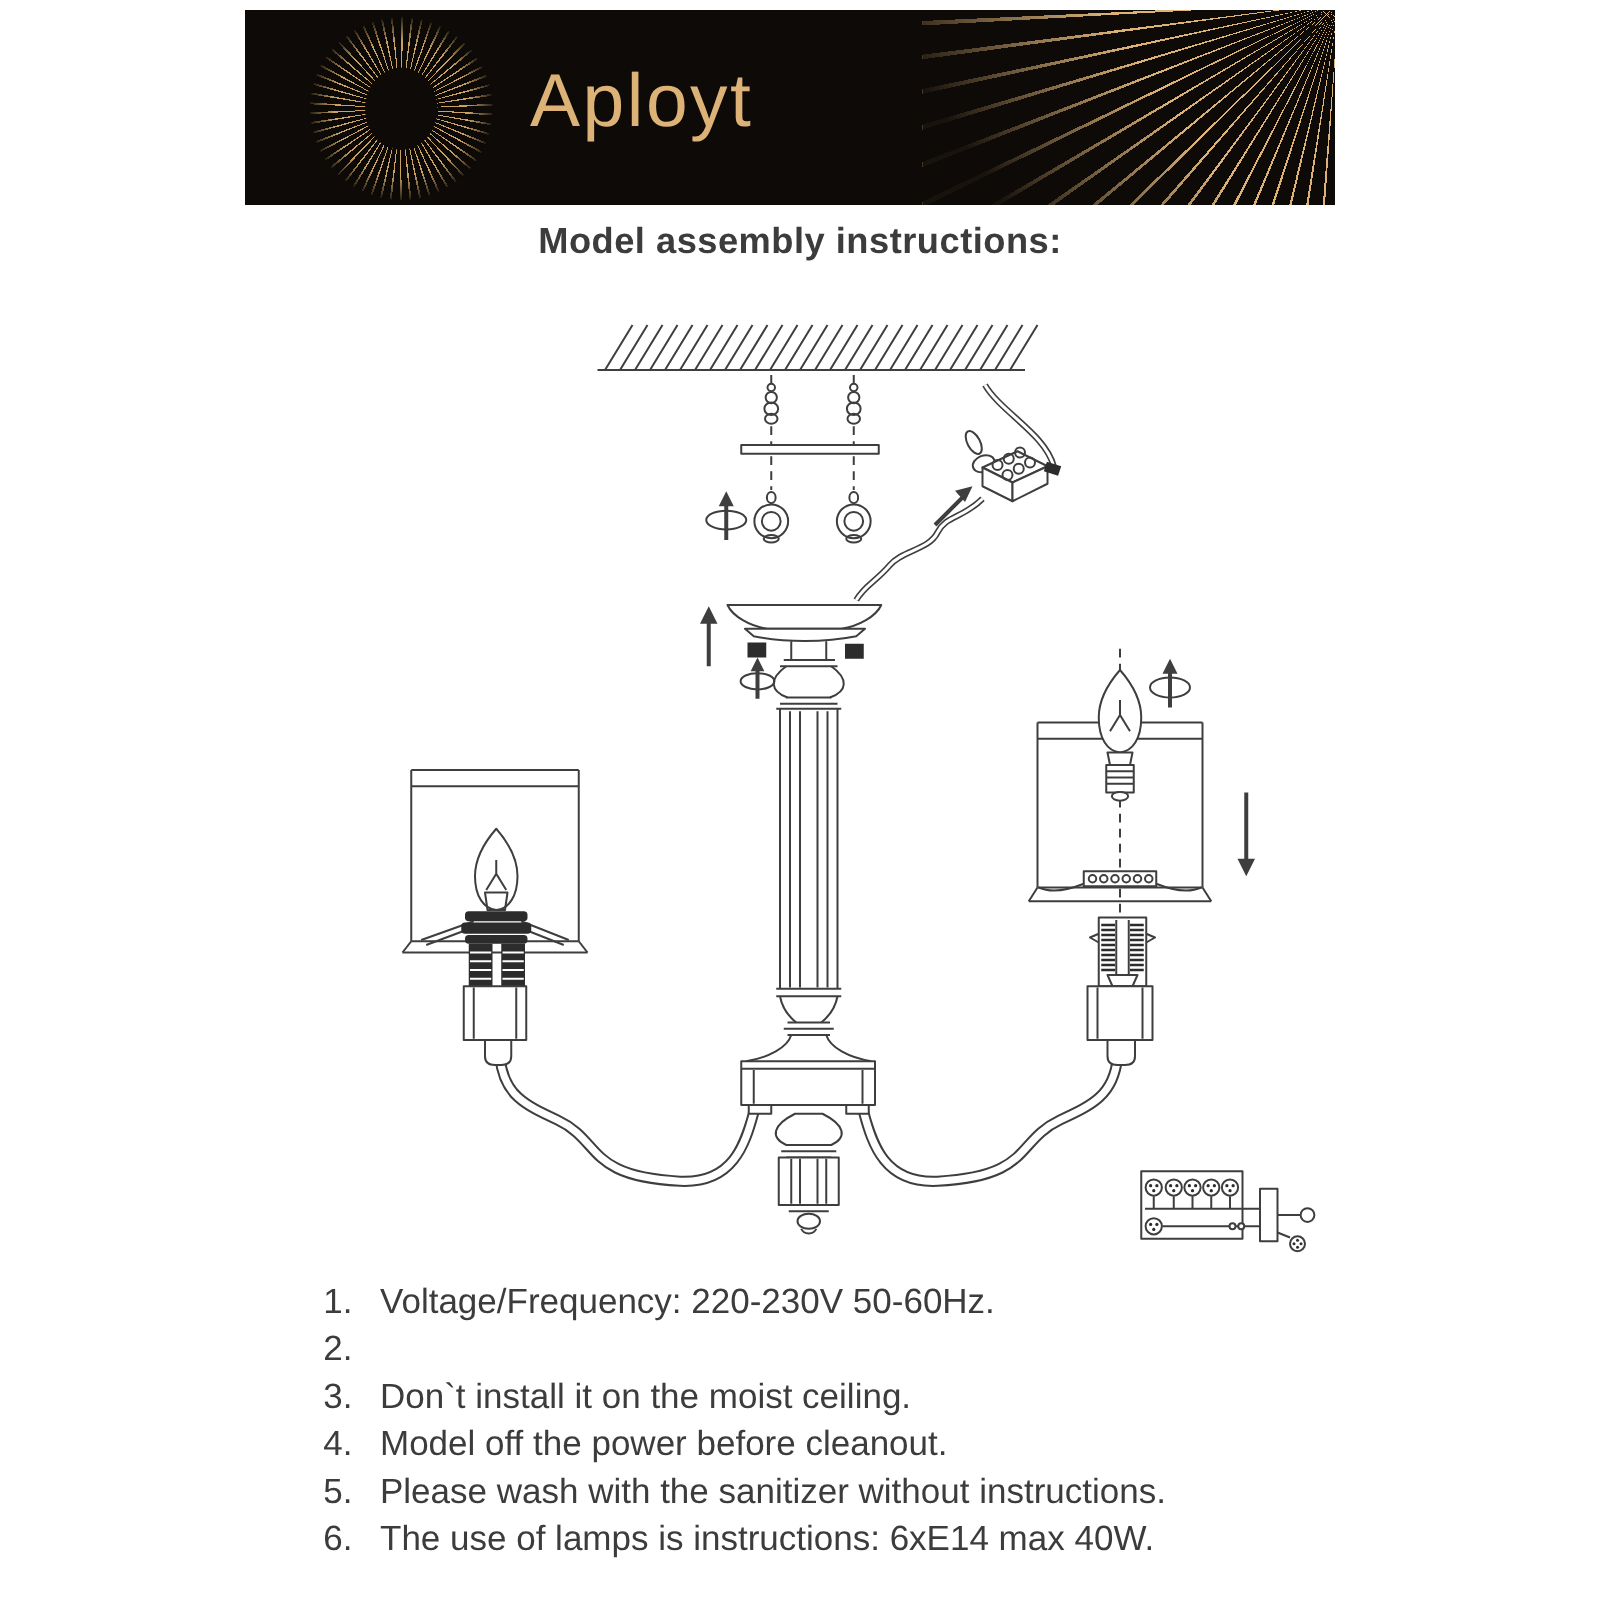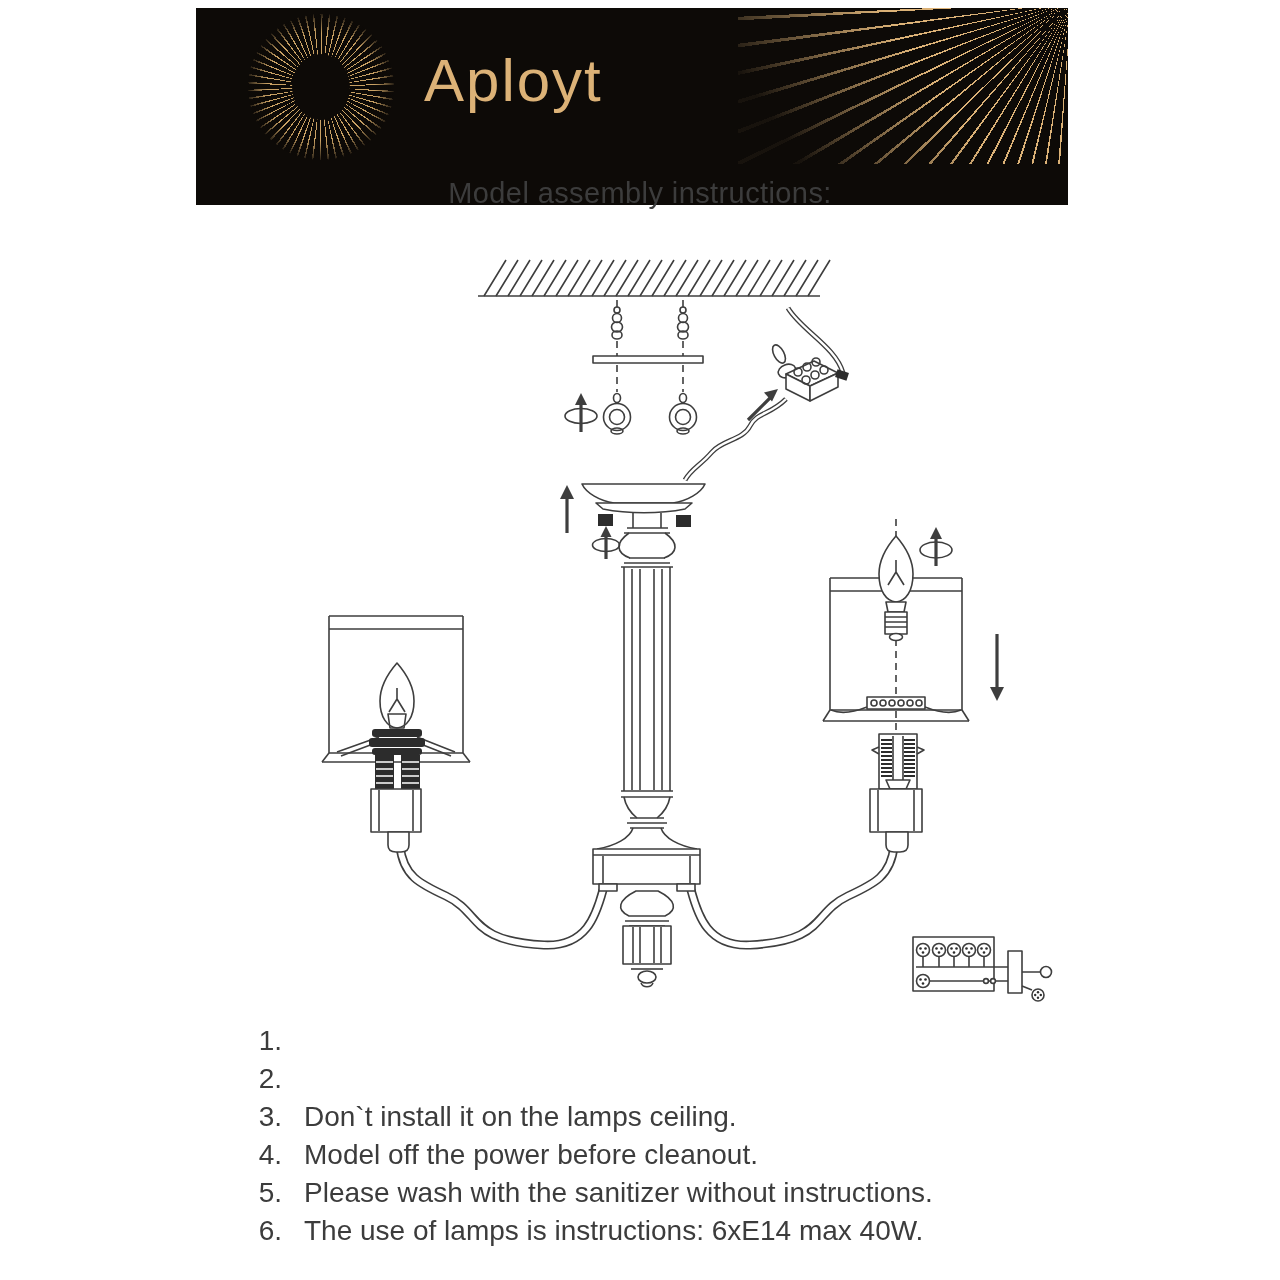--- a/index.html
+++ b/index.html
@@ -4,37 +4,37 @@
 <style>
   :root{
     --banner_bg:#0d0a07; --gold:#c9a164; --gold_hi:#dcb277;
     --text:#3c3c3c; --line:#3e3e3e; --dark:#2c2c2c;
   }
   *{margin:0;padding:0;box-sizing:border-box}
   html,body{background:#fff}
   .page{position:relative;width:1280px;height:1280px;background:#ffffff;overflow:hidden;
         font-family:"Liberation Sans",sans-serif;color:var(--text)}
   
-  .banner{position:absolute;left:196px;top:8px;width:872px;height:197px;
+  .banner{position:absolute;left:196px;top:8px;width:872px;height:156px;
           background:var(--banner_bg);overflow:hidden}
   .starburst{position:absolute;left:52px;top:6px;width:146px;height:146px;border-radius:50%;
       background-image:
         radial-gradient(circle, rgba(13,10,7,0) 0 52%, rgba(13,10,7,.92) 72%),
         repeating-conic-gradient(var(--gold) 0deg 1.25deg, rgba(13,10,7,0) 1.25deg 6.2deg);}
   .starburst-hole{position:absolute;left:44px;top:40px;width:58px;height:66px;border-radius:50%;
       background:var(--banner_bg)}
   .wordmark{position:absolute;left:228px;top:38px;font-size:60px;font-weight:300;
       letter-spacing:2px;color:var(--gold_hi);font-family:"Liberation Sans",sans-serif}
   .fan{position:absolute;right:0;top:0;width:330px;height:156px;
       background-image:
         linear-gradient(235deg, rgba(13,10,7,0) 42%, rgba(13,10,7,.95) 85%),
         repeating-conic-gradient(from 92deg at 101% -4%, var(--gold_hi) 0deg .62deg, rgba(13,10,7,0) .62deg 4.6deg);}
   
   .title-block{position:absolute;left:0;top:176px;width:100%;text-align:center;
-      font-size:29px;font-weight:400;line-height:35px;color:var(--text);letter-spacing:.4px}
+      font-size:29px;font-weight:700;line-height:35px;color:var(--text);letter-spacing:.4px}
   
   .diagram{position:absolute;left:0;top:0;width:1280px;height:1280px}
   .s{stroke:var(--line);fill:none;stroke-width:1.6;stroke-linejoin:round}
   .sf{stroke:var(--line);fill:#fff;stroke-width:1.6;stroke-linejoin:round}
   .dk{fill:var(--dark);stroke:none}
   .dkl{stroke:var(--dark);stroke-width:2;fill:none}
   .ah{fill:var(--line);stroke:none}
   .aline{stroke:var(--line);stroke-width:3.2;fill:none}
   .dash{stroke-dasharray:7 5}
   .arm-o{stroke:var(--line);fill:none;stroke-width:9}
@@ -324,27 +324,28 @@
       <circle class="dk" cx="1035.2" cy="995" r="1.2"></circle>
         <circle class="dk" cx="1040.8" cy="995" r="1.2"></circle>
       <circle class="dk" cx="1038" cy="992.2" r="1.2"></circle>
         <circle class="dk" cx="1038" cy="997.8" r="1.2"></circle>
     </g>
   </svg>
 
   <div class="instructions">
     <div class="inst-row">
       <span class="num">1.</span>
+      <span>Voltage/Frequency: 220-230V 50-60Hz.</span>
     </div>
     <div class="inst-row">
       <span class="num">2.</span>
     </div>
     <div class="inst-row">
       <span class="num">3.</span>
-      <span>Don`t install it on the lamps ceiling.</span>
+      <span>Don`t install it on the moist ceiling.</span>
     </div>
     <div class="inst-row">
       <span class="num">4.</span>
       <span>Model off the power before cleanout.</span>
     </div>
     <div class="inst-row">
       <span class="num">5.</span>
       <span>Please wash with the sanitizer without instructions.</span>
     </div>
     <div class="inst-row">

